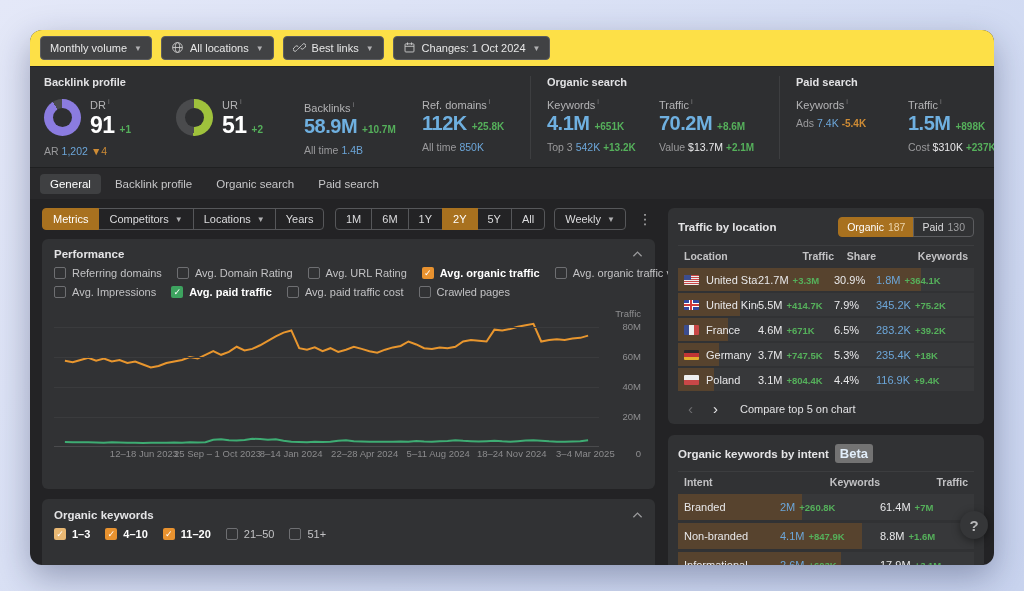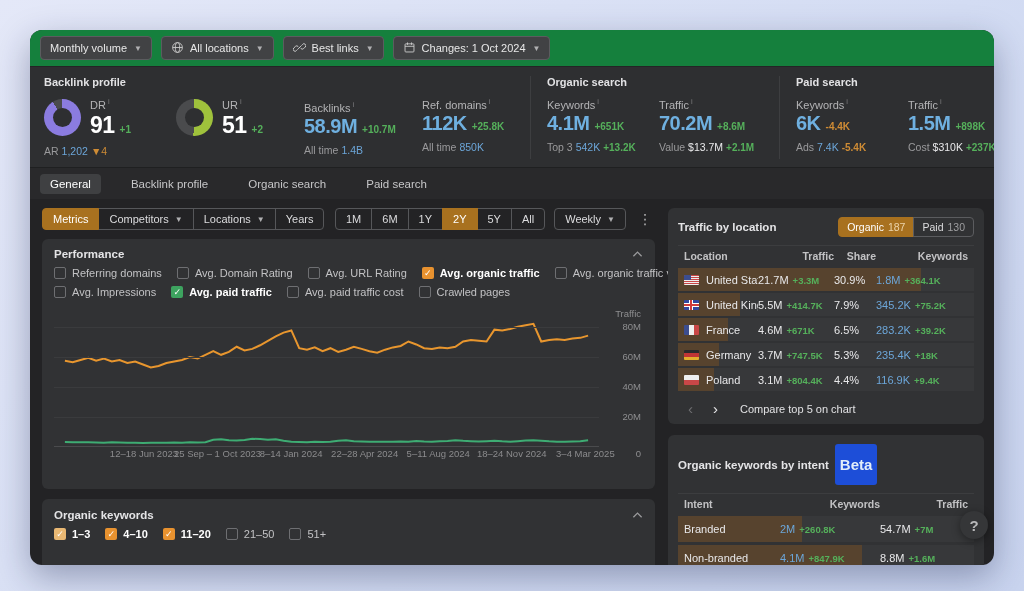--- a/index.html
+++ b/index.html
@@ -10,21 +10,21 @@
     position:relative; overflow:hidden;
     color:#d6d6d8;
   }
   .window {
     position:absolute; left:30px; top:30px; width:964px; height:535px;
     background:#232325; border-radius:12px; overflow:hidden;
     box-shadow:0 12px 34px rgba(20,30,70,.35);
     display:flex; flex-direction:column;
   }
   
-  .toolbar { height:37px; background:#15803d; display:flex; align-items:center; gap:9px; padding:0 10px; flex:none; border-bottom:1px solid #242526;}
+  .toolbar { height:37px; background:#fde047; display:flex; align-items:center; gap:9px; padding:0 10px; flex:none; border-bottom:1px solid #242526;}
   .tbtn { display:inline-flex; align-items:center; gap:6px; background:#414244; border:1px solid #5b5c5f; border-radius:4px; padding:3px 9px; font-size:11px; color:#e8e8e8; cursor:pointer; height:24px;}
   .tbtn svg { flex:none; }
   .caret { font-size:8px; color:#b0b0b2; margin-left:1px;}
   
   .stats { height:101px; background:#2e2f31; display:flex; padding:9px 14px 8px 14px; flex:none; border-bottom:1px solid #1f2021;}
   .sgroup { display:flex; flex-direction:column; }
   .sgroup + .sgroup { border-left:1px solid #3d3e40; padding-left:16px; }
   .stitle { font-size:11px; font-weight:bold; color:#e2e2e4; margin-bottom:9px; }
   .srow { display:flex; flex:1; }
   .metric { display:flex; flex-direction:column; justify-content:flex-start; }
@@ -36,21 +36,21 @@
   .bigrow { display:flex; align-items:baseline; gap:5px; margin-top:1px;}
   .bigwhite { font-size:23px; font-weight:bold; color:#fff; letter-spacing:-0.5px;}
   .bigblue { font-size:20px; font-weight:bold; color:#6fb0e0; letter-spacing:-0.5px;}
   .chg { font-size:10px; font-weight:bold; }
   .green { color:#55b05b; } .orangec { color:#cf8c35; } .blue { color:#6ca6d9;margin-top:42px; } .white { color:#e8e8ea; }
   .msub { font-size:10.5px; color:#9a9a9c; margin-top:6px; white-space:nowrap;}
   .msub span { margin-right:3px; }
   .w-dr { width:132px; } .w-ur { width:128px; } .w-bk { width:118px;justify-content:center; } .w-rd { width:108px; }
   .w-ok { width:112px; } .w-ot { width:120px; } .w-pk { width:112px; } .w-pt { width:110px; }
   
-  .tabsrow { height:31px; background:#29292b; display:flex; align-items:center; gap:20px; padding:0 10px; flex:none; }
+  .tabsrow { height:31px; background:#29292b; display:flex; align-items:center; gap:4px; padding:0 10px; flex:none; }
   .tab { font-size:11.5px; color:#c6c6c8; padding:4px 10px; border-radius:4px; cursor:pointer; }
   .tab.active { background:#3f4042; color:#fff; }
   
   .main { flex:1; display:flex; gap:13px; padding:9px 10px 0 12px; overflow:hidden; }
   .leftcol { flex:1; display:flex; flex-direction:column; min-width:0; }
   .rightcol { width:316px; flex:none; display:flex; flex-direction:column; gap:11px; }
   
   .controls { display:flex; justify-content:space-between; align-items:center; margin-bottom:9px; flex:none;}
   .btngroup { display:flex; }
   .seg { font-size:11px; color:#dcdcde; border:1px solid #56575a; padding:4px 10px; cursor:pointer; background:transparent; margin-left:-1px; white-space:nowrap; display:inline-flex; align-items:center; gap:5px;}
@@ -119,21 +119,21 @@
   .flag.gb::after { content:""; position:absolute; inset:0;
      background:linear-gradient(to right, transparent 6.5px, #d23b3b 6.5px, #d23b3b 8.5px, transparent 8.5px),
                 linear-gradient(to bottom, transparent 4px, #d23b3b 4px, #d23b3b 6px, transparent 6px); }
   .flag.fr { background:linear-gradient(90deg,#3c4d8f 0 33%,#eee 33% 66%,#c94747 66%); }
   .flag.de { background:linear-gradient(#2a2a2c 0 33%,#c03535 33% 66%,#e3ae2e 66%); }
   .flag.pl { background:linear-gradient(#eee 0 50%,#c94747 50%); }
   .tfoot { display:flex; align-items:center; gap:8px; height:31px; font-size:11px; color:#e2e2e4; padding:0 4px;}
   .pag { font-size:15px; padding:0 6px; cursor:pointer; }
   .pag.prev { color:#6f6f71; } .pag.next { color:#e8e8ea; }
   .compare { margin-left:8px; cursor:pointer; }
-  .badge { background:#1d4ed8; color:#e2eefa; font-size:15px; font-weight:bold; border-radius:3px; padding:12px 5px; }
+  .badge { background:#737373; color:#e2eefa; font-size:13px; font-weight:bold; border-radius:3px; padding:2px 5px; }
   .intpanel { flex:1; min-height:150px; }
   .irow { height:26px; margin-bottom:3px; }
   
   .help { position:absolute; right:6px; bottom:26px; width:28px; height:28px; border-radius:50%;
     background:#353638; color:#b8b8ba; font-size:15px; font-weight:bold; display:flex; align-items:center; justify-content:center;
     cursor:pointer; box-shadow:0 2px 8px rgba(0,0,0,.4);}
 </style>
 </head>
 <body>
 
@@ -240,24 +240,20 @@
             </div>
           <div class="msub"><span>Value</span><span class="white">$13.7M</span><span class="green chg">+2.1M</span></div>
         </div>
       </div>
     </section>
     <section class="sgroup">
       <div class="stitle">Paid search</div>
       <div class="srow">
         <div class="metric w-pk">
           <div class="mlabel"><span>Keywords</span><sup class="info">i</sup></div>
-          <div class="bigrow">
-              <span class="bigblue">6K</span>
-              <span class="chg orangec">-4.4K</span>
-            </div>
           <div class="msub"><span>Ads</span><span class="blue">7.4K</span><span class="orangec chg">-5.4K</span></div>
         </div>
         <div class="metric w-pt">
           <div class="mlabel"><span>Traffic</span><sup class="info">i</sup></div>
           <div class="bigrow">
               <span class="bigblue">1.5M</span>
               <span class="chg green">+898K</span>
             </div>
           <div class="msub"><span>Cost</span><span class="white">$310K</span><span class="green chg">+237K</span></div>
         </div>
@@ -504,21 +500,21 @@
         <div class="thead int-grid">
           <span>Intent</span>
           <span>Keywords</span>
           <span>Traffic</span>
         </div>
         <div id="int-rows">
             <div class="lrow irow int-grid">
               <span class="rowbar" style="width: 42%;"></span>
               <span class="cell cname">Branded</span>
               <span class="cell r"><span class="vblue">2M</span><span class="vchg">+260.8K</span></span>
-              <span class="cell r"><span class="vwhite">54.7M</span><span class="vchg">+7M</span></span>
+              <span class="cell r"><span class="vwhite">61.4M</span><span class="vchg">+7M</span></span>
             </div>
             <div class="lrow irow int-grid">
               <span class="rowbar" style="width: 62%;"></span>
               <span class="cell cname">Non-branded</span>
               <span class="cell r"><span class="vblue">4.1M</span><span class="vchg">+847.9K</span></span>
               <span class="cell r"><span class="vwhite">8.8M</span><span class="vchg">+1.6M</span></span>
             </div>
             <div class="lrow irow int-grid">
               <span class="rowbar" style="width: 55%;"></span>
               <span class="cell cname">Informational</span>

